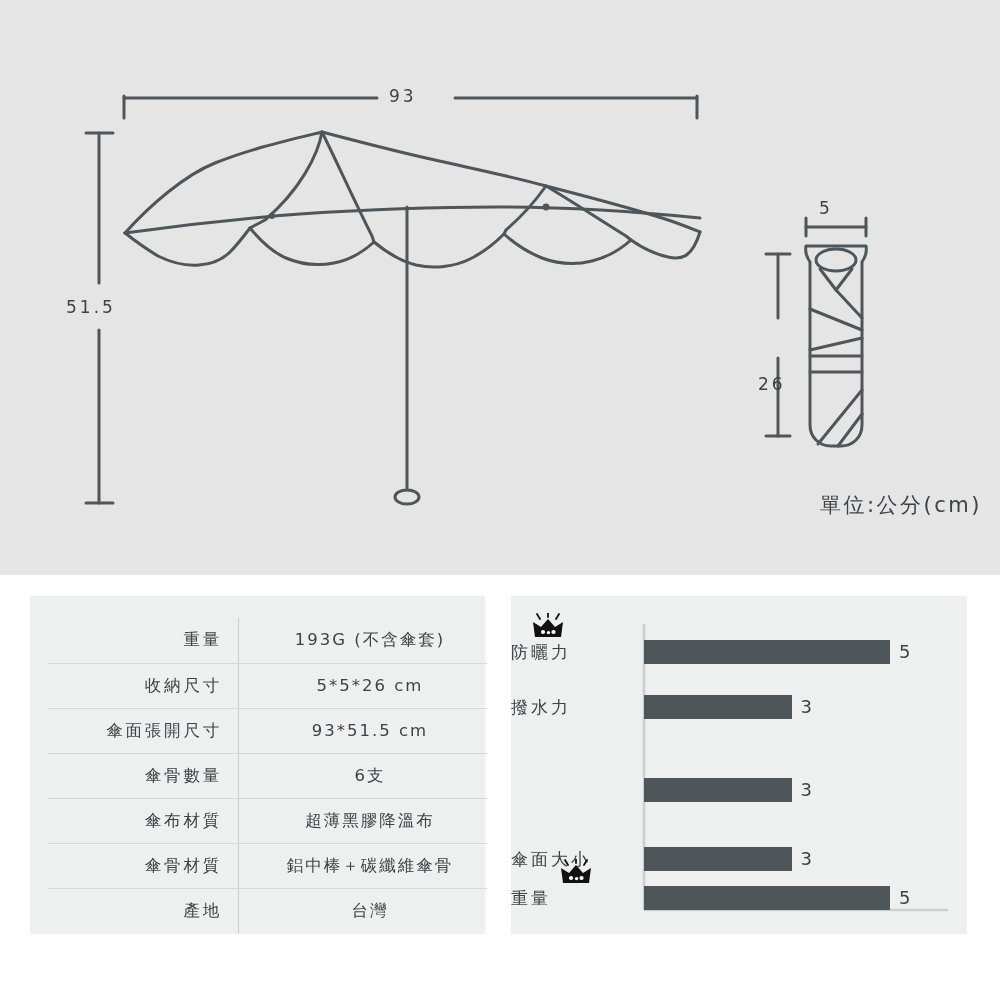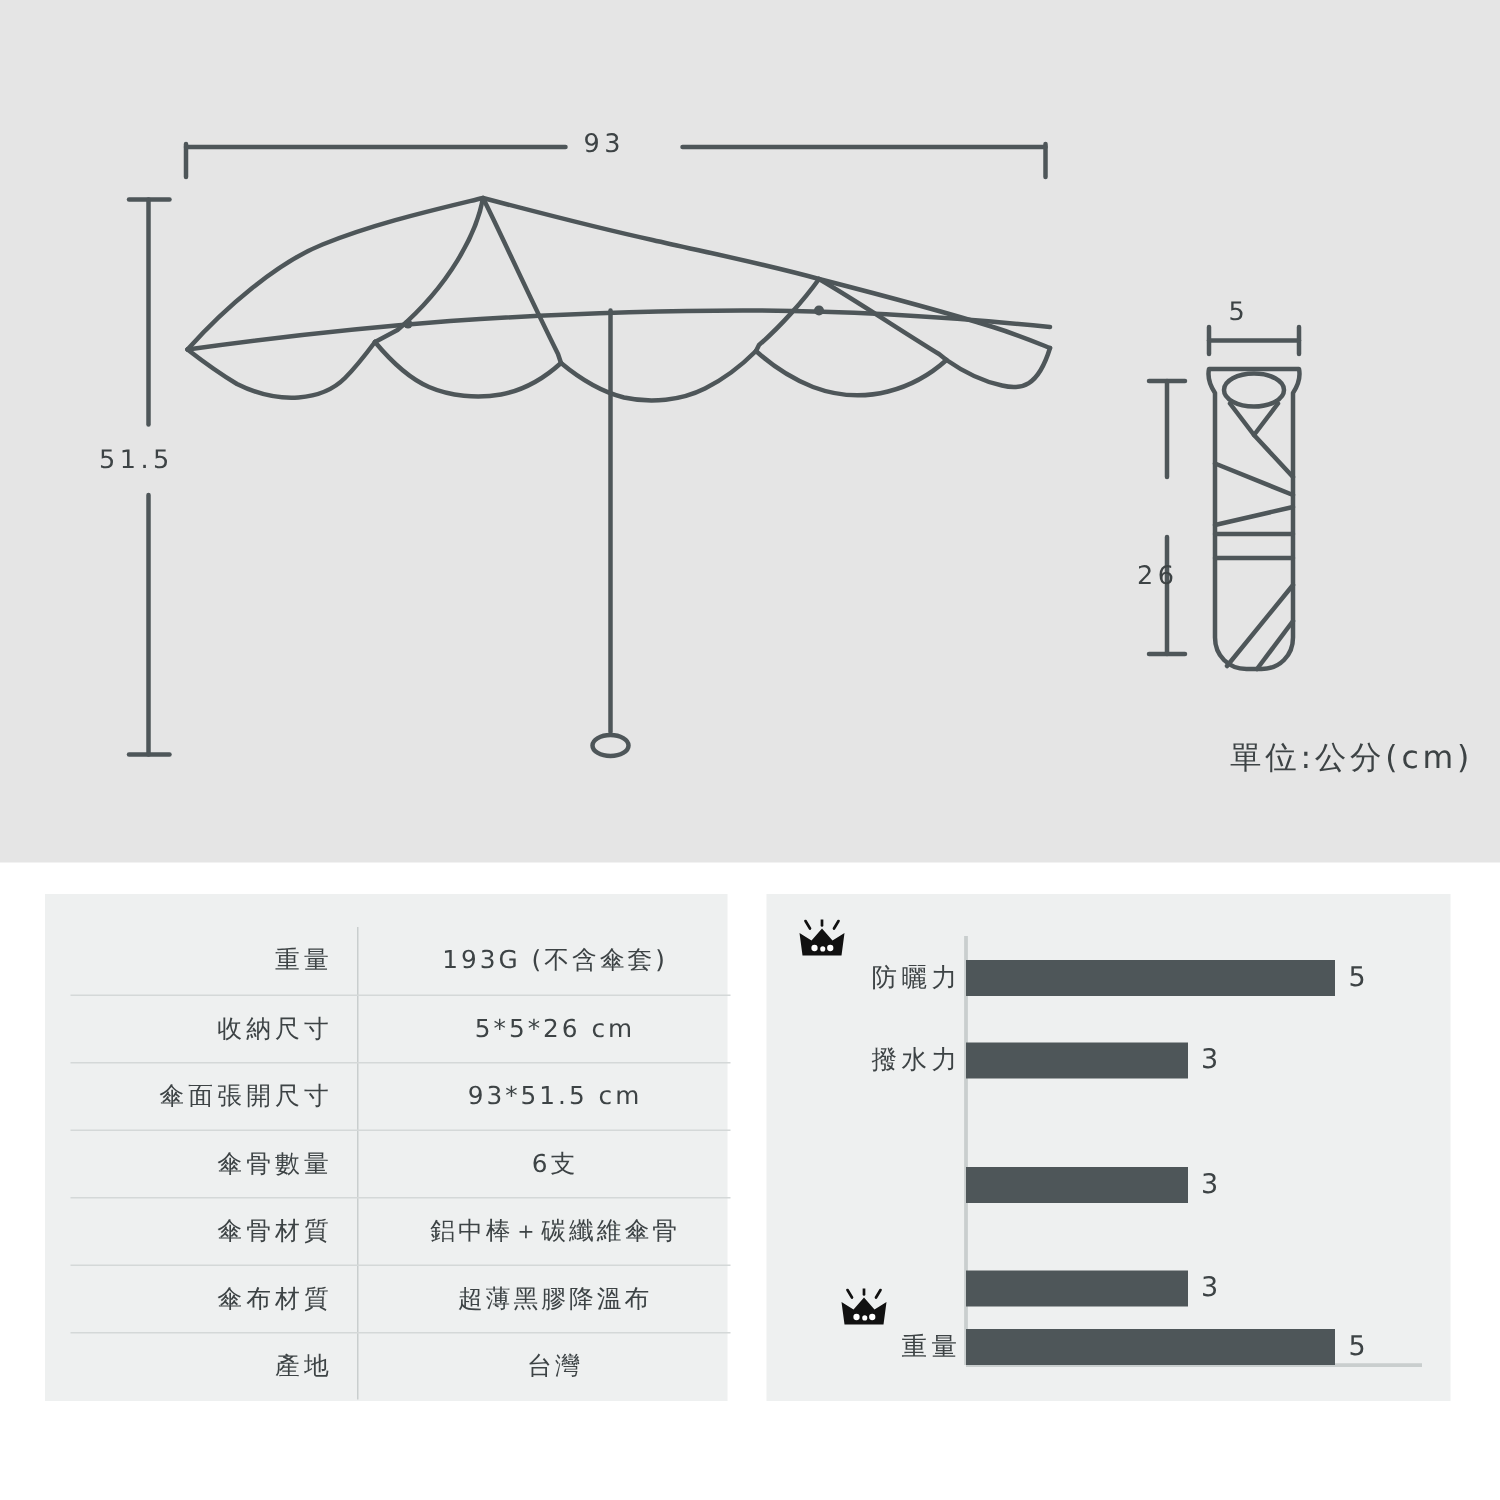--- a/index.html
+++ b/index.html
@@ -70,21 +70,21 @@
 
   
   #rating-chart{position:absolute;left:0;top:0;width:456px;height:338px;}
   .bar-row{
     position:absolute;
     left:0;
     height:30px;
   }
   .bar-catbox{
     position:absolute;left:0;top:0;width:130px;height:30px;
-    line-height:30px;text-align:right;
+    line-height:30px;
     color:#3d4345;font-size:17px;letter-spacing:3px;white-space:nowrap;
     padding-right:6px;
   }
   .bar-fill{
     position:absolute;top:3px;height:24px;
     background:#4e5659;
   }
   .bar-val{
     position:absolute;top:0;height:30px;line-height:30px;
     color:#3d4345;font-size:18px;white-space:nowrap;
@@ -209,26 +209,26 @@
           </tr>
           <tr>
             <td class="k">傘面張開尺寸</td>
             <td class="v">93*51.5 cm</td>
           </tr>
           <tr>
             <td class="k">傘骨數量</td>
             <td class="v">6支</td>
           </tr>
           <tr>
+            <td class="k">傘布材質</td>
+            <td class="v">超薄黑膠降溫布</td>
+          </tr>
+          <tr>
             <td class="k">傘骨材質</td>
             <td class="v">鋁中棒＋碳纖維傘骨</td>
-          </tr>
-          <tr>
-            <td class="k">傘布材質</td>
-            <td class="v">超薄黑膠降溫布</td>
           </tr>
           <tr>
             <td class="k">產地</td>
             <td class="v">台灣</td>
           </tr>
         </tbody>
     </table>
   </div>
 
   <div class="panel" id="rating-panel">
@@ -257,20 +257,21 @@
           <div class="bar-row" style="top: 96px; width: 512px;">
             <div class="bar-catbox">撥水力</div>
             <div class="bar-fill" style="left: 133px; width: 147.6px; background: rgb(78, 86, 89);"></div>
             <div class="bar-val" style="left: 289.6px;">3</div>
           </div>
           <div class="bar-row" style="top: 179px; width: 456px;">
             <div class="bar-fill" style="left: 133px; width: 147.6px; background: rgb(78, 86, 89);"></div>
             <div class="bar-val" style="left: 289.6px;">3</div>
           </div>
           <div class="bar-row" style="top: 248px; width: 456px;">
+            <div class="bar-catbox">傘面大小</div>
             <div class="bar-fill" style="left: 133px; width: 147.6px; background: rgb(78, 86, 89);"></div>
             <div class="bar-val" style="left: 289.6px;">3</div>
           </div>
           <div class="bar-row" style="top: 287px; width: 456px;">
             <div class="crown" style="left: 48px; top: -24px;"><svg viewBox="0 0 34 26" width="34" height="26">
                 <g stroke="#111" stroke-width="1.8" stroke-linecap="round">
                   <line x1="9" y1="6" x2="6" y2="1"></line>
                   <line x1="17" y1="4" x2="17" y2="0"></line>
                   <line x1="25" y1="6" x2="28" y2="1"></line>
                 </g>

